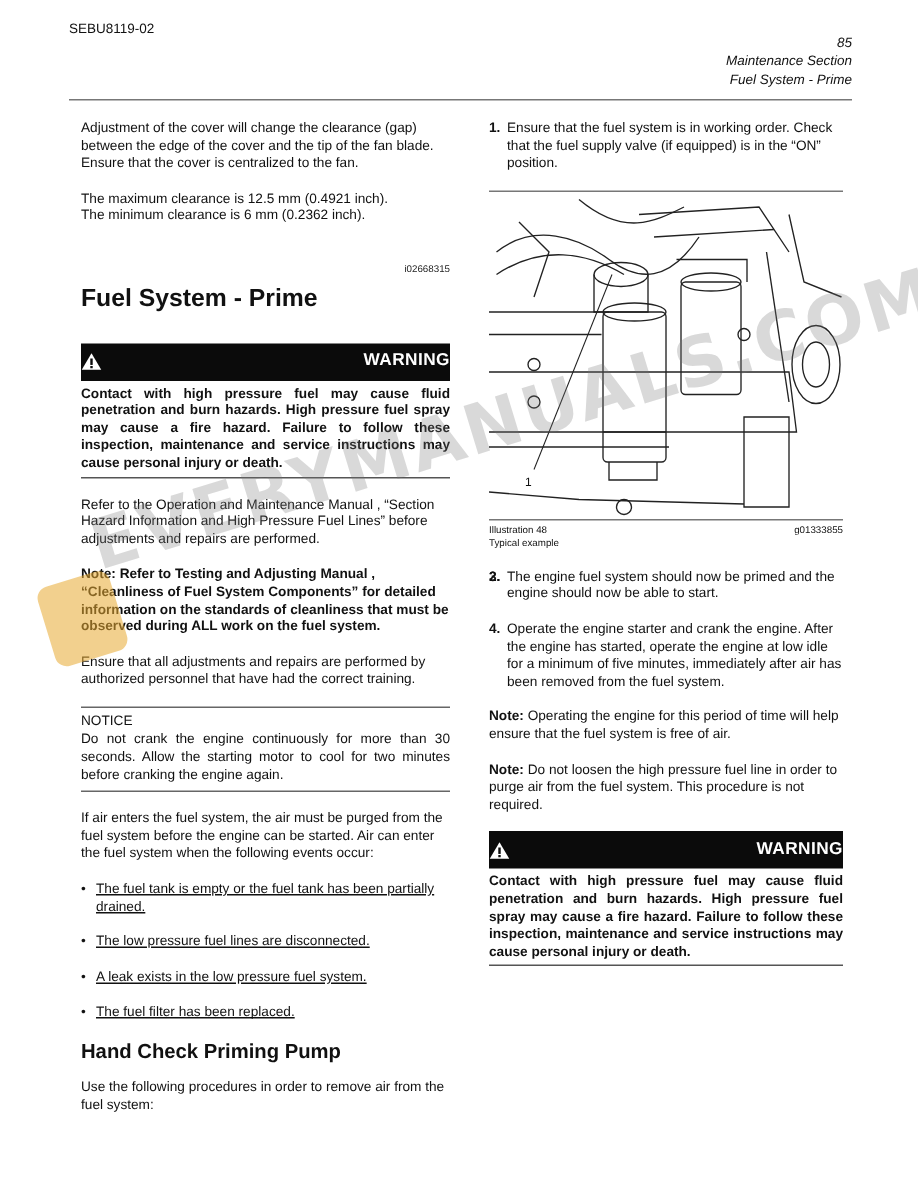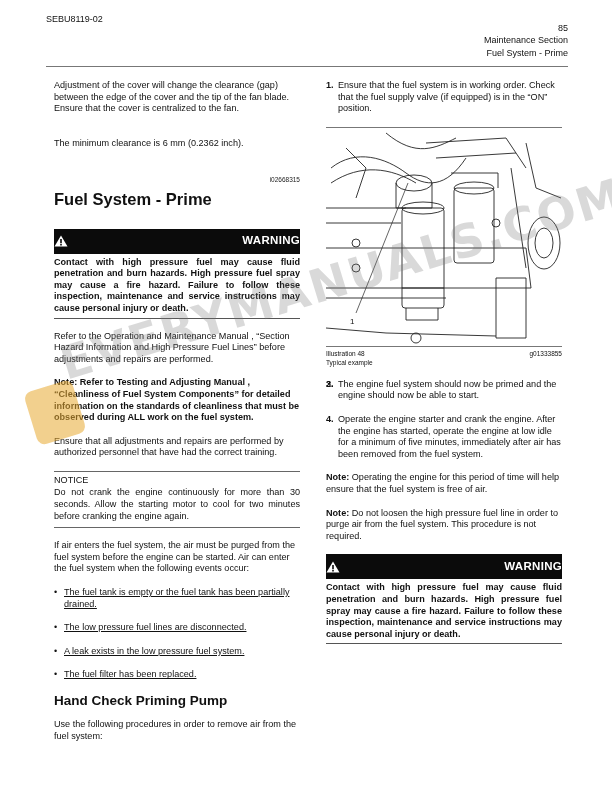--- a/index.html
+++ b/index.html
@@ -1,21 +1,21 @@
 <!DOCTYPE html>
 <html><head>
 <meta charset="utf-8">
 <style>
   html, body { margin: 0; padding: 0; }
   body {
     width: 612px; height: 792px; background: #ffffff; position: relative; overflow: hidden;
     font-family: "Liberation Sans", sans-serif; color: #111; font-size: 9.1px; line-height: 11.6px;
   }
   .hdr-left { position: absolute; left: 46px; top: 14px; font-size: 9px; }
-  .hdr-right { position: absolute; right: 44px; top: 22px; text-align: right; font-size: 9px; line-height: 12.4px; }
+  .hdr-right { position: absolute; right: 44px; top: 22px; text-align: right; font-size: 9px; line-height: 12.4px; font-style: italic; }
   .hdr-rule { position: absolute; left: 46px; right: 44px; top: 66px; border-top: 1px solid #777; }
 
   .col { position: absolute; top: 80px; width: 246px; }
   .col-left { left: 54px; }
   .col-right { left: 326px; width: 236px; }
 
   p { margin: 0 0 12px 0; }
   .ref-id { text-align: right; font-size: 6.5px; margin: 13px 0 4px 0; color: #222; }
   h1 { font-size: 16.5px; font-weight: bold; margin: 0 0 14px 0; line-height: 19px; }
   h2 { font-size: 13.5px; font-weight: bold; margin: 6px 0 10px 0; line-height: 16px; }
@@ -59,21 +59,21 @@
 <div class="hdr-right">
   <div>85</div>
   <div>Maintenance Section</div>
   <div>Fuel System - Prime</div>
 </div>
 <div class="hdr-rule"></div>
 
 <div class="col col-left">
   <p>Adjustment of the cover will change the clearance (gap) between the edge of the cover and the tip of the fan blade. Ensure that the cover is centralized to the fan.</p>
   <p style="margin-bottom:0">
-    <br>
+    <span>The maximum clearance is 12.5 mm (0.4921 inch).</span><br>
     <span>The minimum clearance is 6 mm (0.2362 inch).</span>
   </p>
   <div class="ref-id" style="margin-top:24px">i02668315</div>
   <h1>Fuel System - Prime</h1>
 
   <div class="warn" style="margin-top:20px">
     <div class="warn-bar">
       <svg width="14" height="12" viewBox="0 0 14 12">
         <polygon points="7,0.5 13.5,11.5 0.5,11.5" fill="#fff"></polygon>
         <rect x="6.2" y="4" width="1.6" height="4.3" fill="#0b0b0b"></rect>

